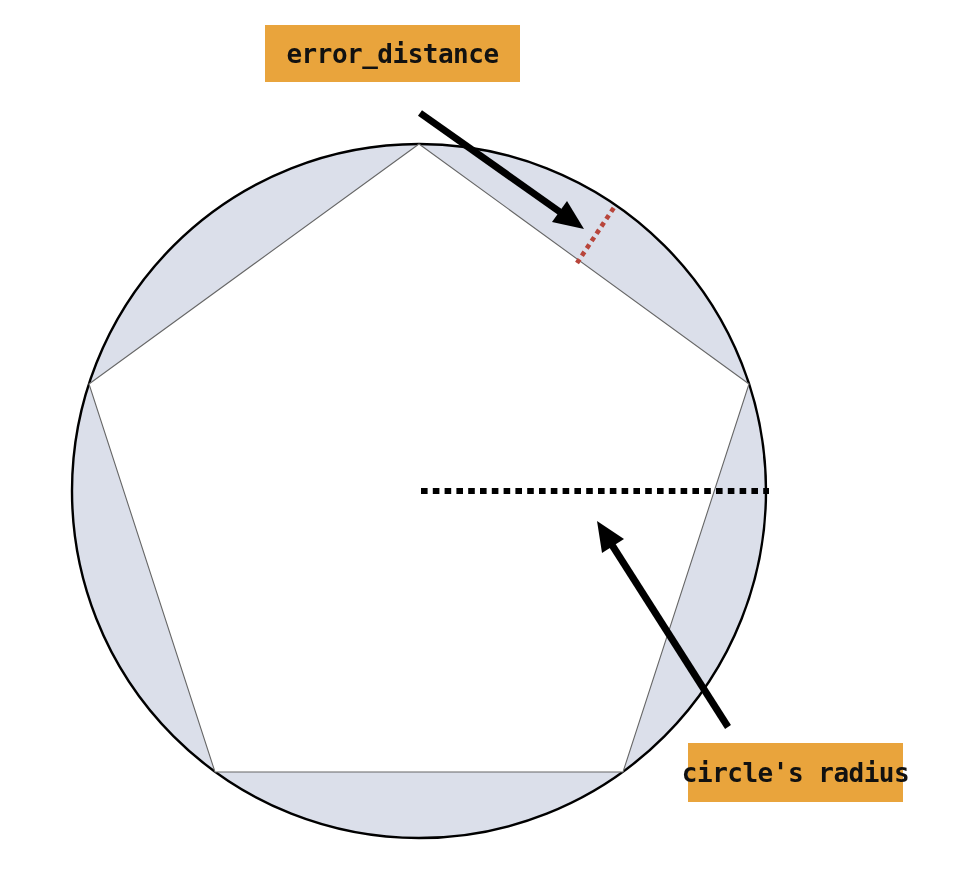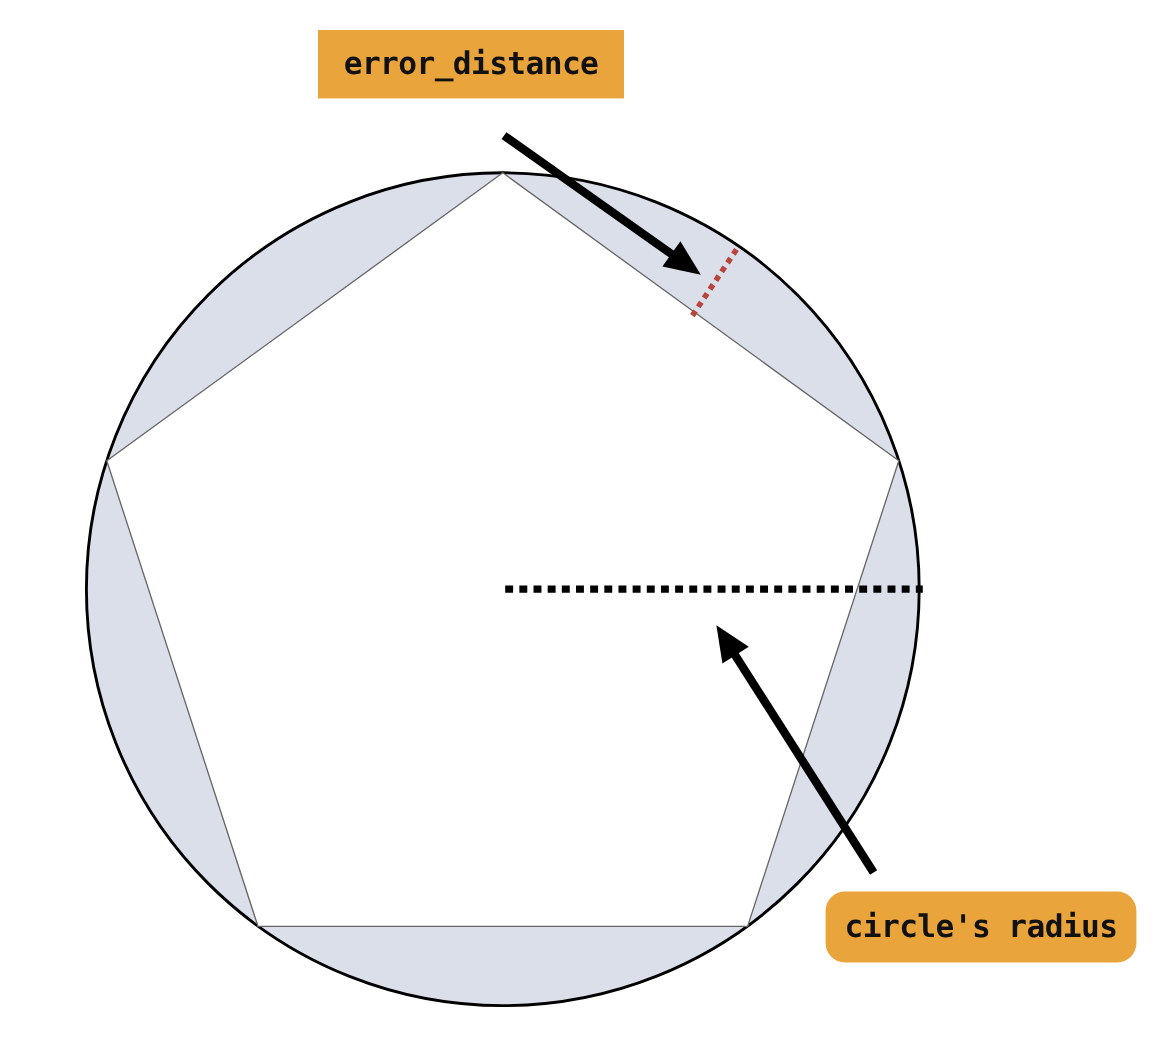--- a/index.html
+++ b/index.html
@@ -71,21 +71,21 @@
     color: var(--label-text);
     font-weight: bold;
     font-size: 26px;
     letter-spacing: -0.5px;
     display: flex;
     align-items: center;
     justify-content: center;
     white-space: nowrap;
   }
   .callout-error  { left: 225px; top: 25px;  width: 255px; height: 57px; margin-left: 40px; }
-  .callout-radius { left: 688px; top: 743px; width: 259px; height: 59px; border-radius: 16px; }
+  .callout-radius { left: 688px; top: 743px; width: 215px; height: 59px; }
 </style>
 </head>
 <body>
 
 <div class="canvas">
 
   <svg class="diagram-svg" viewBox="0 0 978 874" xmlns="http://www.w3.org/2000/svg">
 
     <circle class="circle-shape" cx="419" cy="491" r="347"></circle>
 

